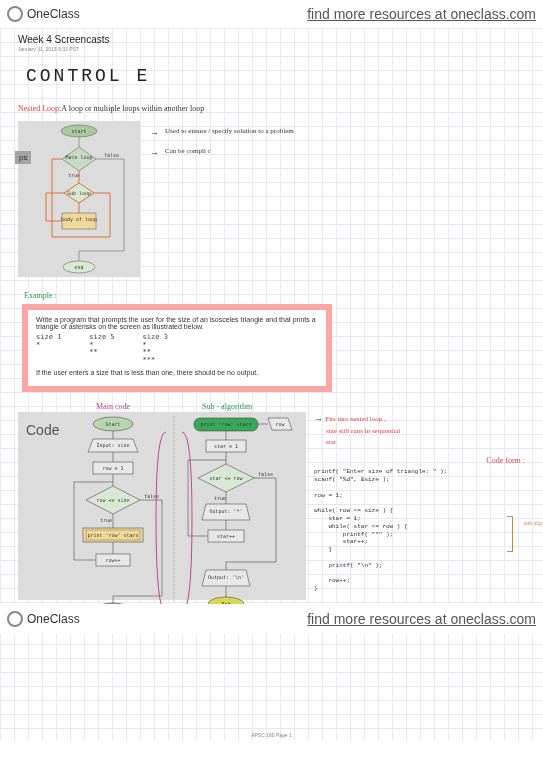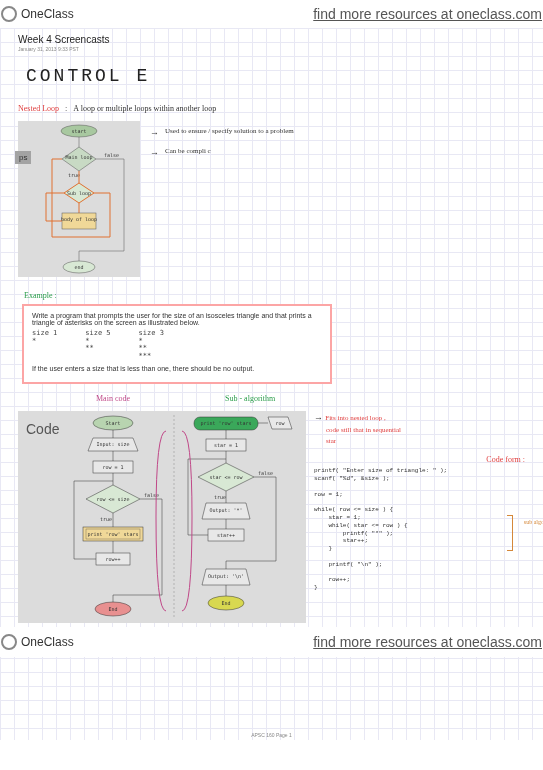--- a/index.html
+++ b/index.html
@@ -21,21 +21,21 @@
     linear-gradient(to right, #e8e8f4 1px, transparent 1px),
     linear-gradient(to bottom, #e8e8f4 1px, transparent 1px);
   background-size: 14px 14px;
   z-index: 0;
 }
 .header, .footer {
   height: 28px;
   display: flex;
   align-items: center;
   justify-content: space-between;
-  padding: 0 1px;
+  padding: 0 7px;
   background: #fff;
   position: relative;
   z-index: 2;
 }
 .footer { height: 30px; }
 .brand { display: flex; align-items: center; gap: 4px; }
 .brand-icon { width: 16px; height: 16px; border: 2px solid #888; border-radius: 50%; display: inline-block; }
 .brand-text { font-size: 12px; color: #333; font-weight: 400; }
 .brand-text::first-letter { font-weight: 400; }
 .find-more { font-size: 14px; color: #555; text-decoration: underline; }
@@ -49,52 +49,52 @@
   color: #222;
   margin: 12px 0 18px 8px;
   font-weight: 400;
 }
 .hand { font-family: 'Comic Sans MS', cursive; font-size: 8px; }
 .hand-small { font-family: 'Comic Sans MS', cursive; font-size: 7px; }
 .red { color: #e04040; }
 .green { color: #2a9d4a; }
 .pink { color: #c04888; }
 .orange { color: #d5883a; }
-.def-row { display: flex; gap: 6px; margin-bottom: 8px; }
+.def-row { display: flex; margin-bottom: 8px; }
 .nested-row { display: flex; gap: 10px; margin-bottom: 14px; align-items: flex-start; }
 .flow-box {
   width: 122px; height: 156px;
   background: #dcdcdc;
   position: relative;
   flex-shrink: 0;
 }
 .ps-tag {
   position: absolute; top: 30px; left: -3px;
   background: #a3a3a3; color: #333; font-size: 8px;
   padding: 2px 4px;
 }
 .notes-col { display: flex; flex-direction: column; gap: 10px; padding-top: 6px; }
 .note-line { display: flex; gap: 6px; }
 .arrow { font-size: 9px; }
 .example-box {
   background: #fff;
-  border: 2px solid #fca5a5;
+  border: 6px solid #fca5a5;
   padding: 6px 8px;
   margin: 4px 0 10px 4px;
   width: 310px;
   font-size: 7px;
   color: #333;
 }
 .example-box .ex-row { margin-bottom: 4px; }
 .sizes { display: flex; gap: 28px; margin: 4px 0; }
 .sizes .col { font-family: monospace; font-size: 7px; white-space: pre; color: #444; line-height: 1.1; }
-.labels-row { display: flex; margin-left: 78px; gap: 95px; margin-bottom: 8px; align-items: flex-end; }
+.labels-row { display: flex; margin-left: 78px; gap: 72px; margin-bottom: 1px; align-items: flex-end; }
 .big-flow-row { display: flex; align-items: flex-start; }
 .big-flow {
-  width: 288px; height: 212px;
+  width: 288px; height: 188px;
   background: #dcdcdc;
   position: relative;
   flex-shrink: 0;
 }
 .code-label {
   position: absolute;
   top: 10px; left: 8px;
   color: #555;
   font-size: 14px;
   font-family: Arial;
@@ -269,21 +269,21 @@
 
         <path d="M 148 20 Q 138 20 138 106 Q 138 200 148 200" fill="none" stroke="#c04888" stroke-width="1"></path>
         <path d="M 164 20 Q 174 20 174 106 Q 174 200 164 200" fill="none" stroke="#c04888" stroke-width="1"></path>
       </svg>
     </div>
 
     <div class="right-col">
       <div class="fit-note">
         <span class="arrow">→</span>
         <span class="hand-small red">Fits into nested loop ,</span><br>
-        <span class="hand-small red" style="margin-left:12px;">code still that in sequential</span><br>
+        <span class="hand-small red" style="margin-left:12px;">size still runs in sequential</span><br>
         <span class="hand-small red" style="margin-left:12px;">star</span>
       </div>
       <div class="code-form-title hand red">Code form :</div>
       <div class="code-block-wrap">
         <div class="code-lines">printf( "Enter size of triangle: " );
 scanf( "%d", &amp;size );
 
 row = 1;
 
 while( row &lt;= size ) {

